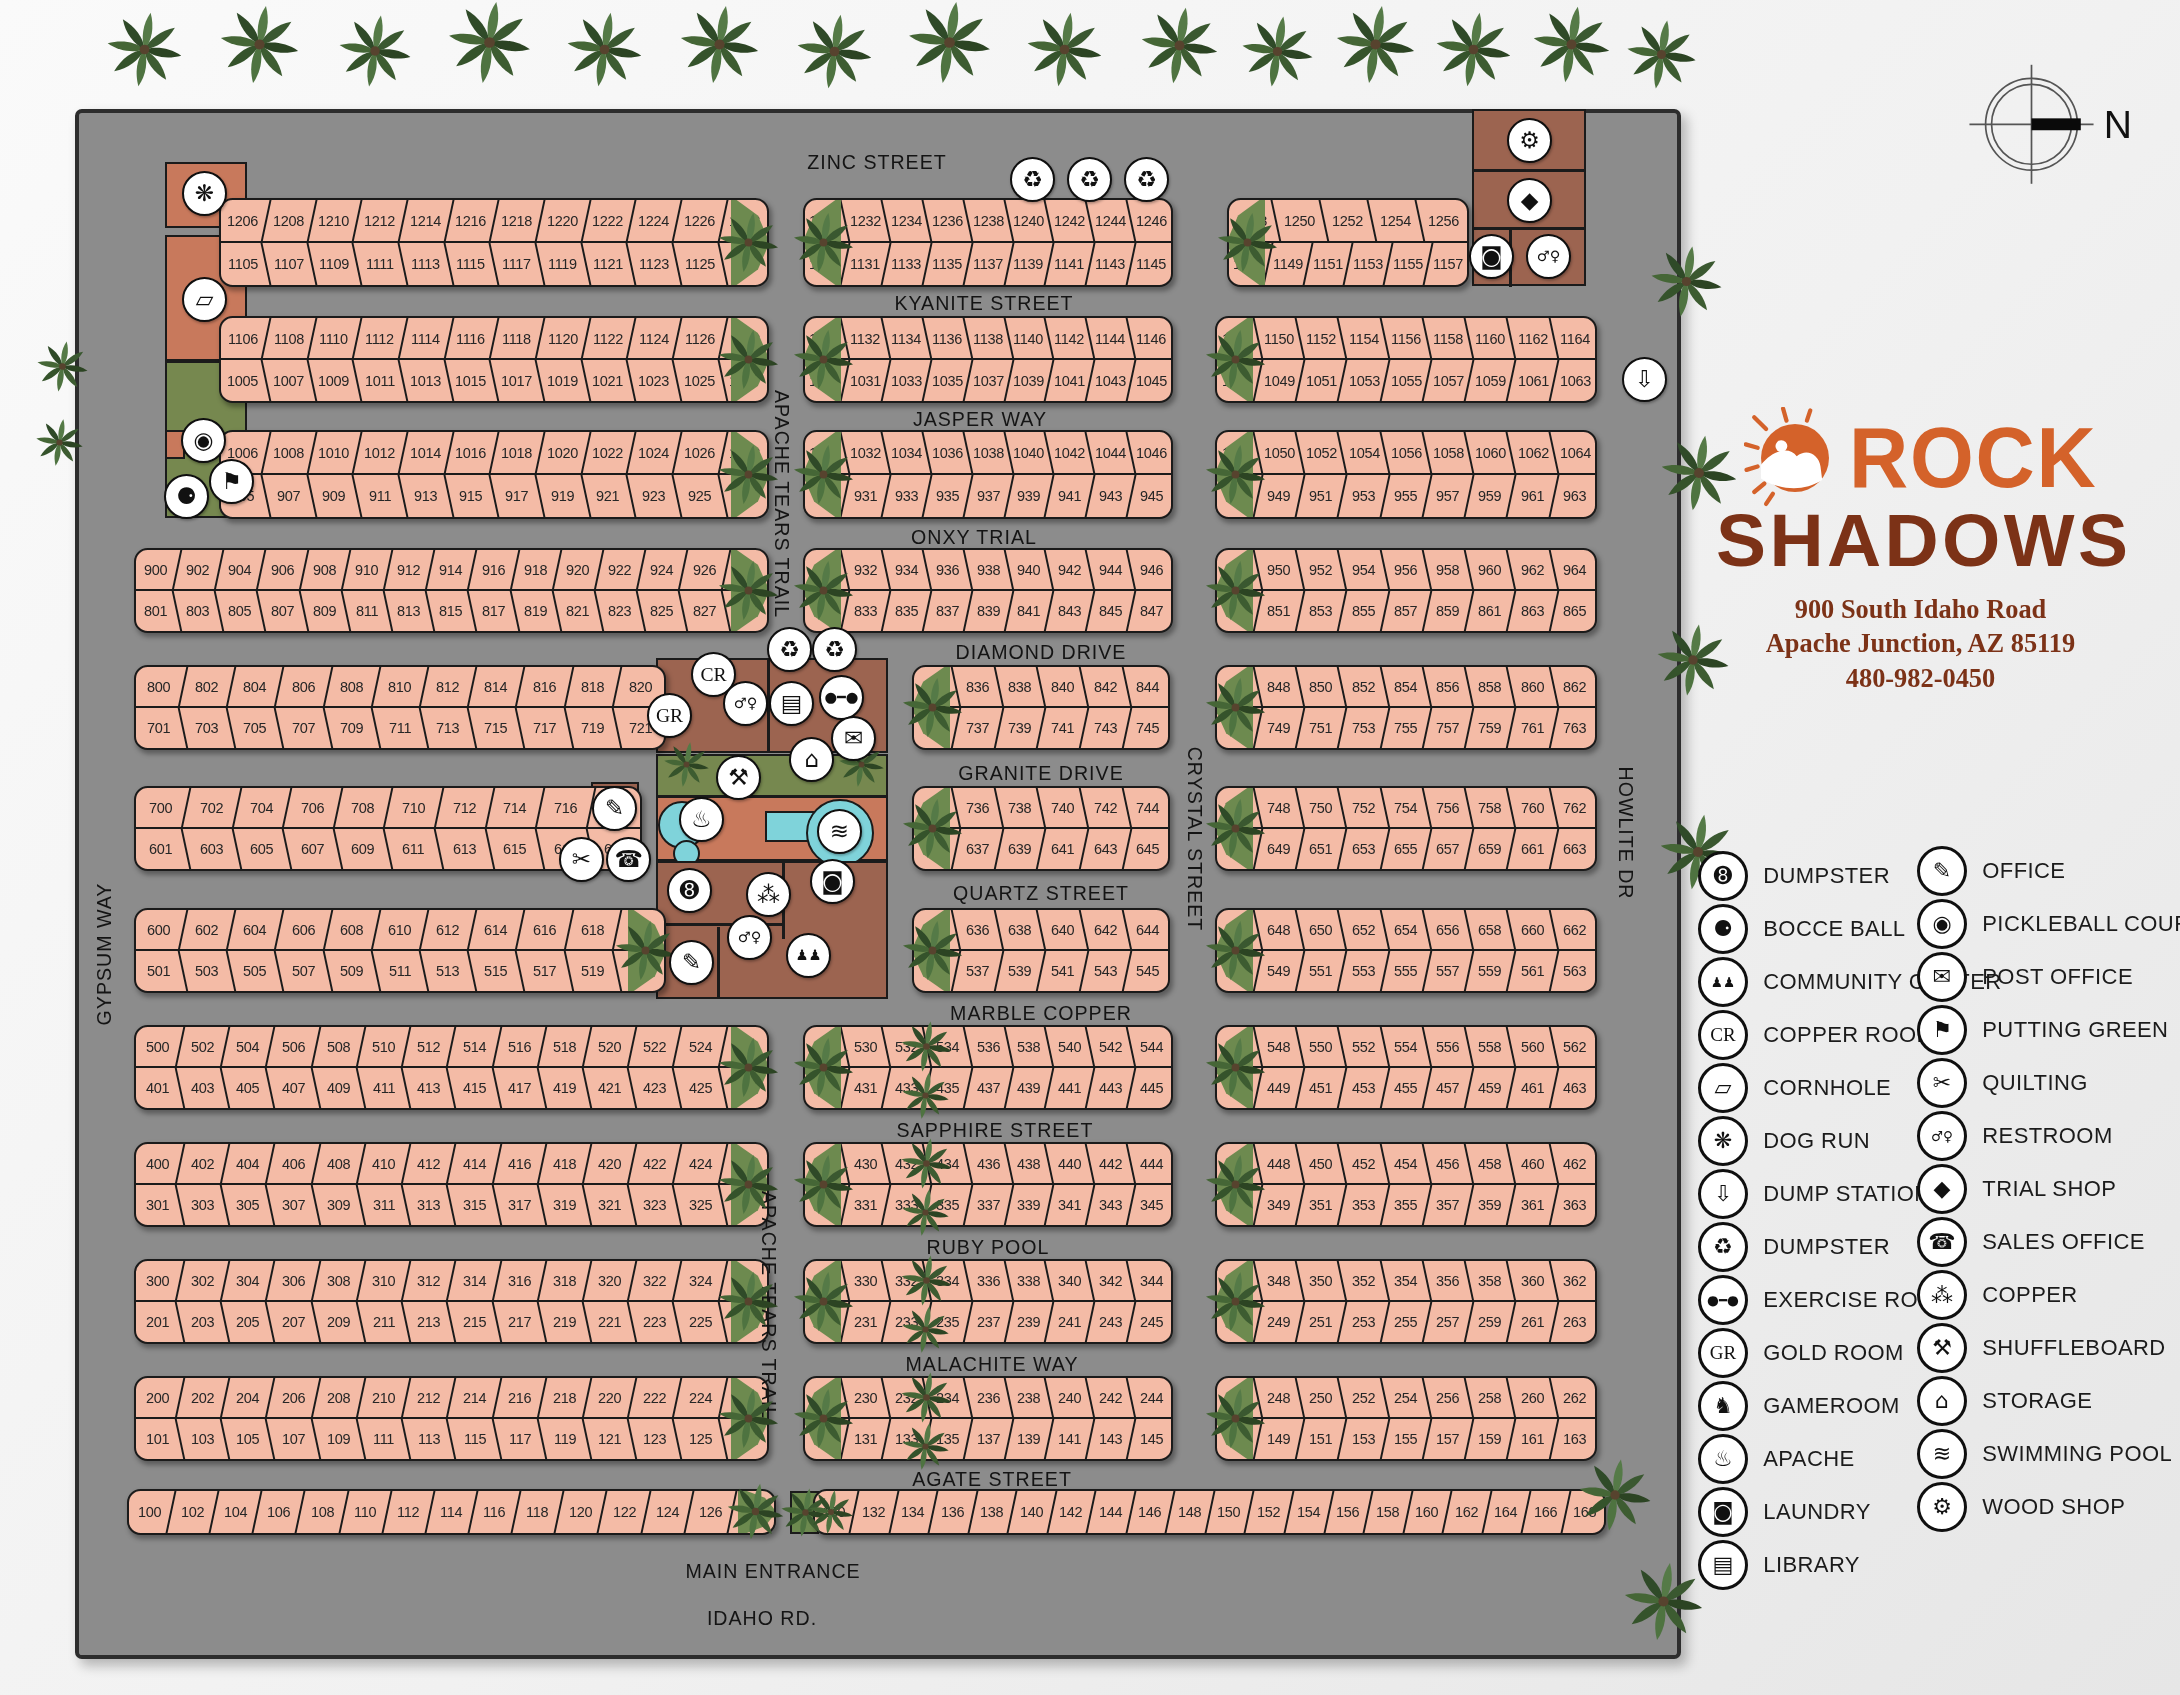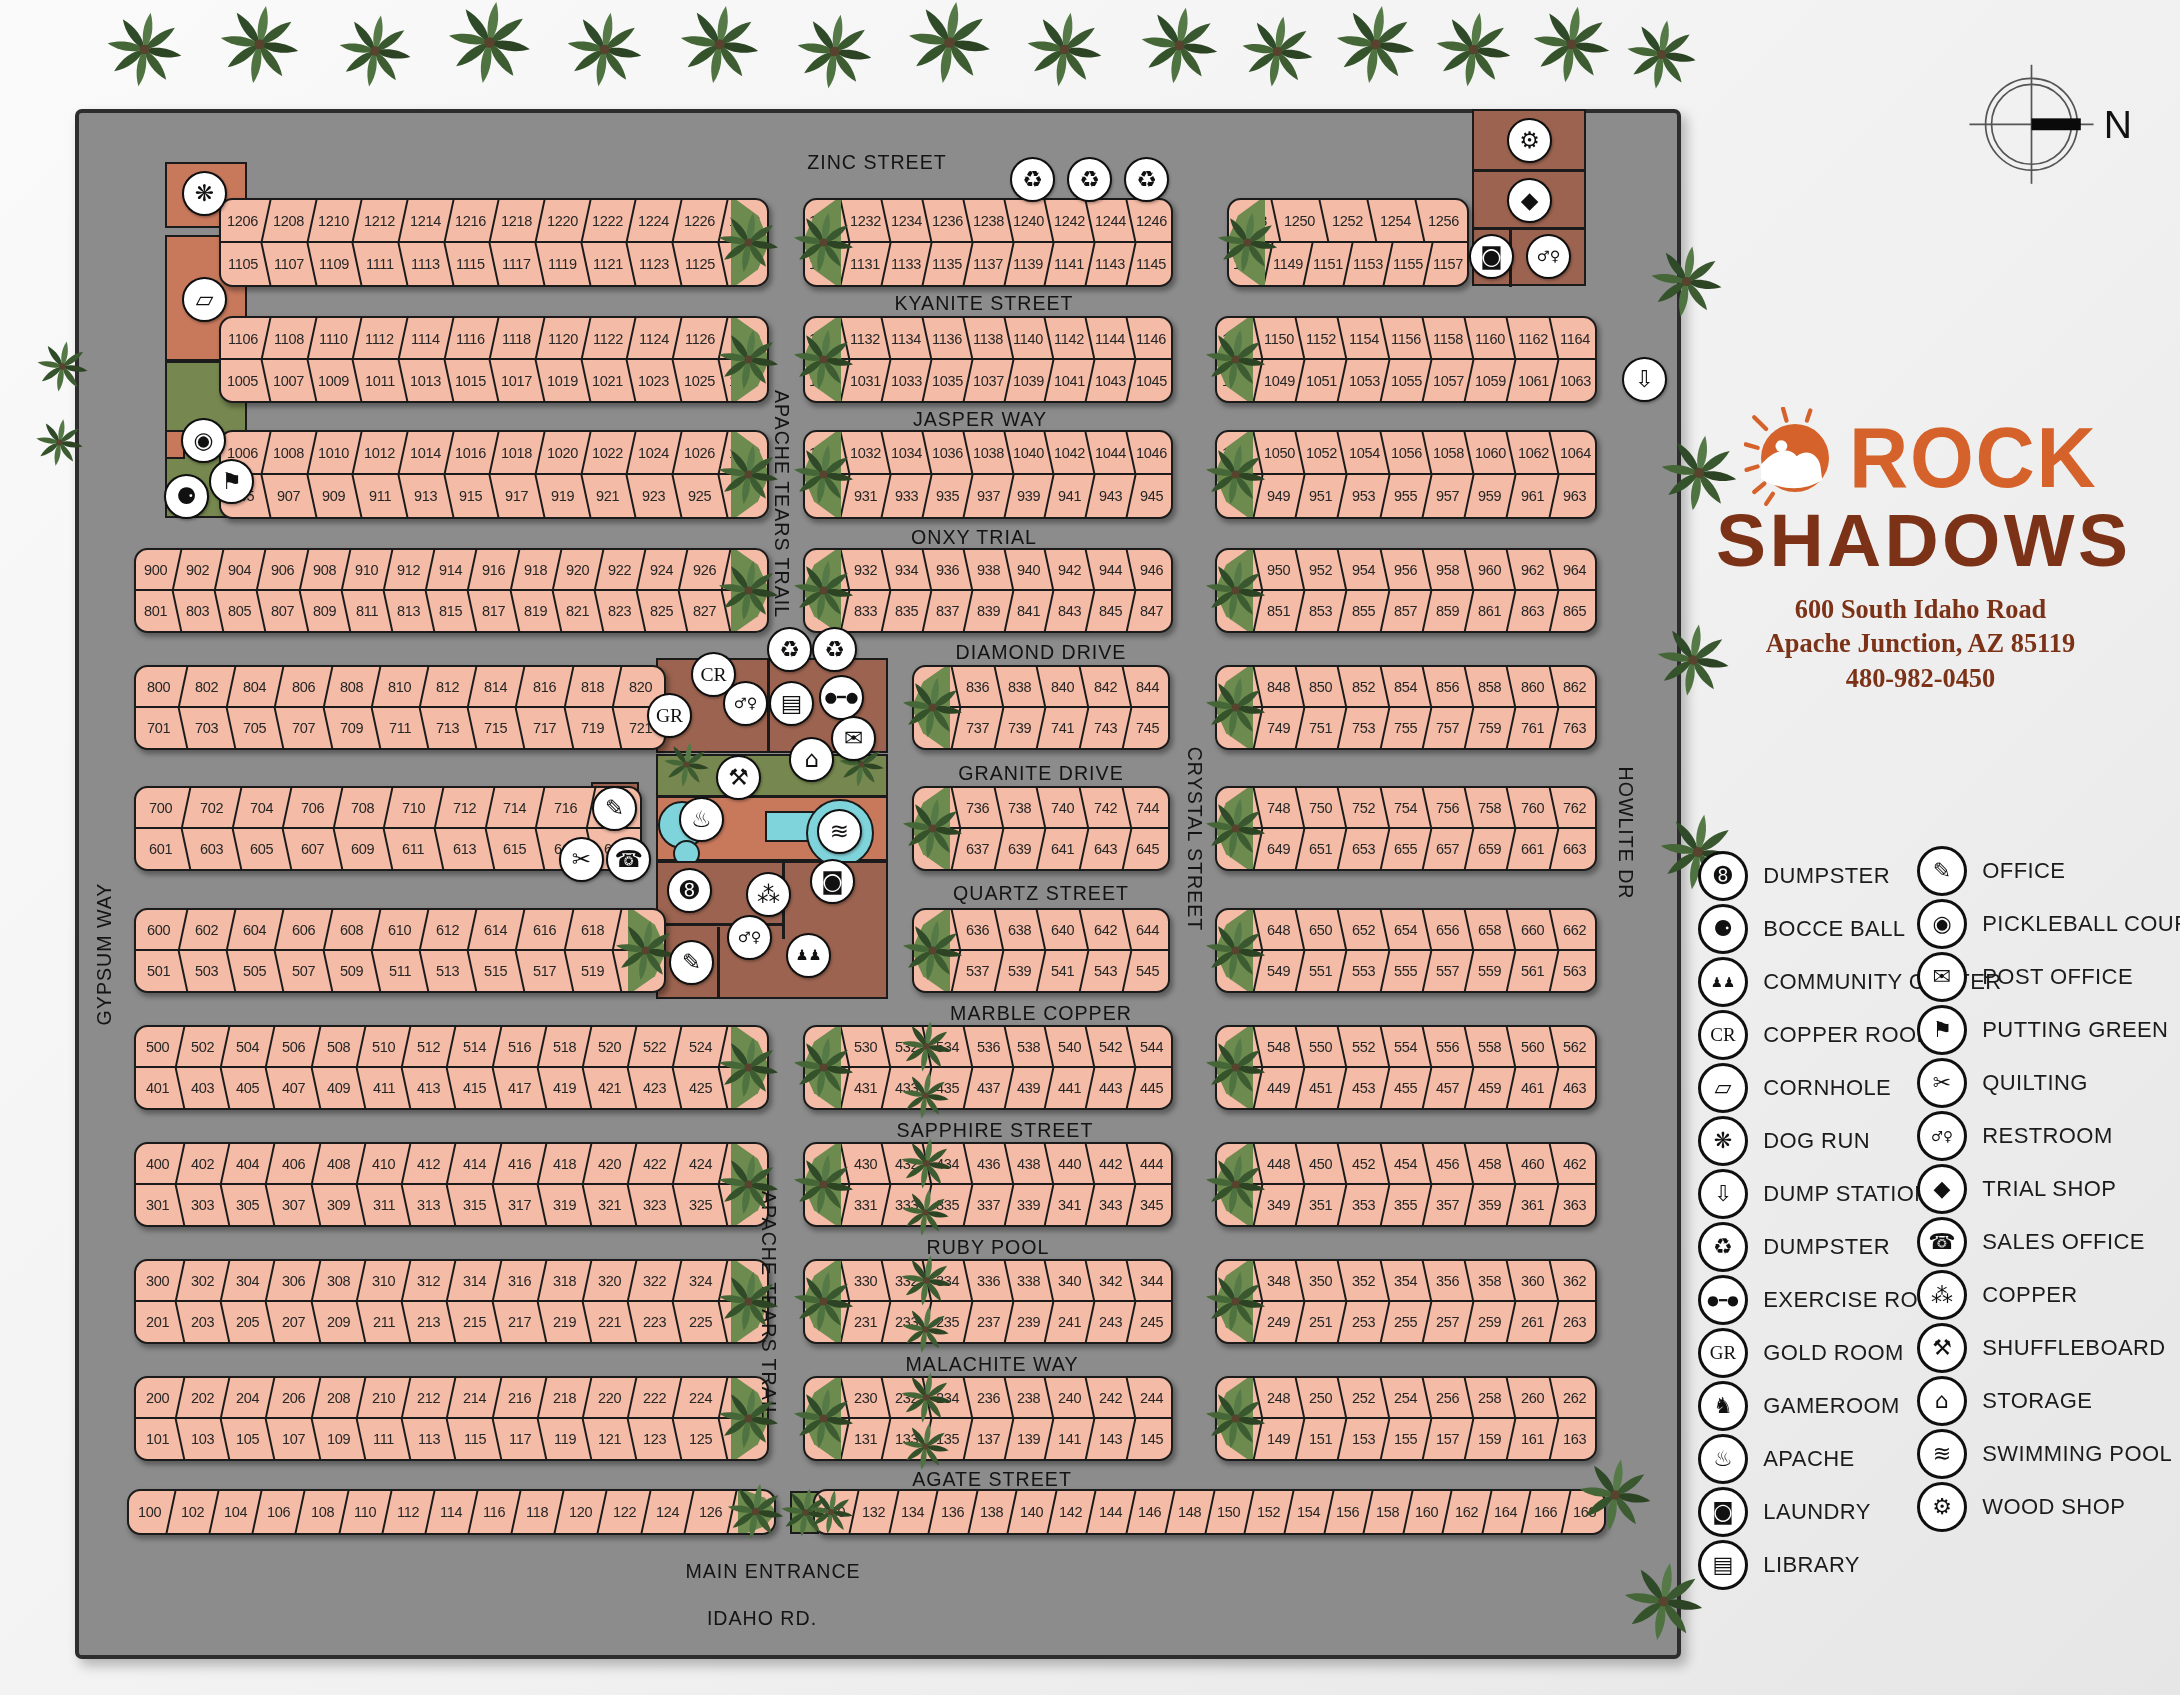--- a/index.html
+++ b/index.html
@@ -75,21 +75,21 @@
           <line x1="-26" y1="42" x2="-34" y2="54"></line>
         </g>
         <circle cx="0" cy="0" r="40" fill="#d4622a"></circle>
         <circle cx="-16" cy="-14" r="7" fill="#ffffff"></circle>
         <path d="M -40 8 C -26 -10 -6 -14 2 -2 C 14 -12 28 -4 30 10 L 32 26 C 10 40 -18 38 -40 24 Z" fill="#ffffff"></path>
       </svg>
       <span id="logo-rock">ROCK</span>
     </div>
     <div id="logo-shadows">SHADOWS</div>
     <div id="logo-addr">
-      <div>600 South Idaho Road</div>
+      <div>900 South Idaho Road</div>
       <div>Apache Junction, AZ 85119</div>
       <div>480-982-0450</div>
     </div>
   </div>
 
   <svg id="compass" width="196" height="136" viewBox="0 0 230 160">
     <circle cx="85" cy="78" r="54" fill="none" stroke="#555" stroke-width="2"></circle>
     <circle cx="85" cy="78" r="47" fill="none" stroke="#555" stroke-width="2"></circle>
     <line x1="85" y1="8" x2="85" y2="148" stroke="#555" stroke-width="2"></line>
     <line x1="12" y1="78" x2="158" y2="78" stroke="#555" stroke-width="2"></line>

